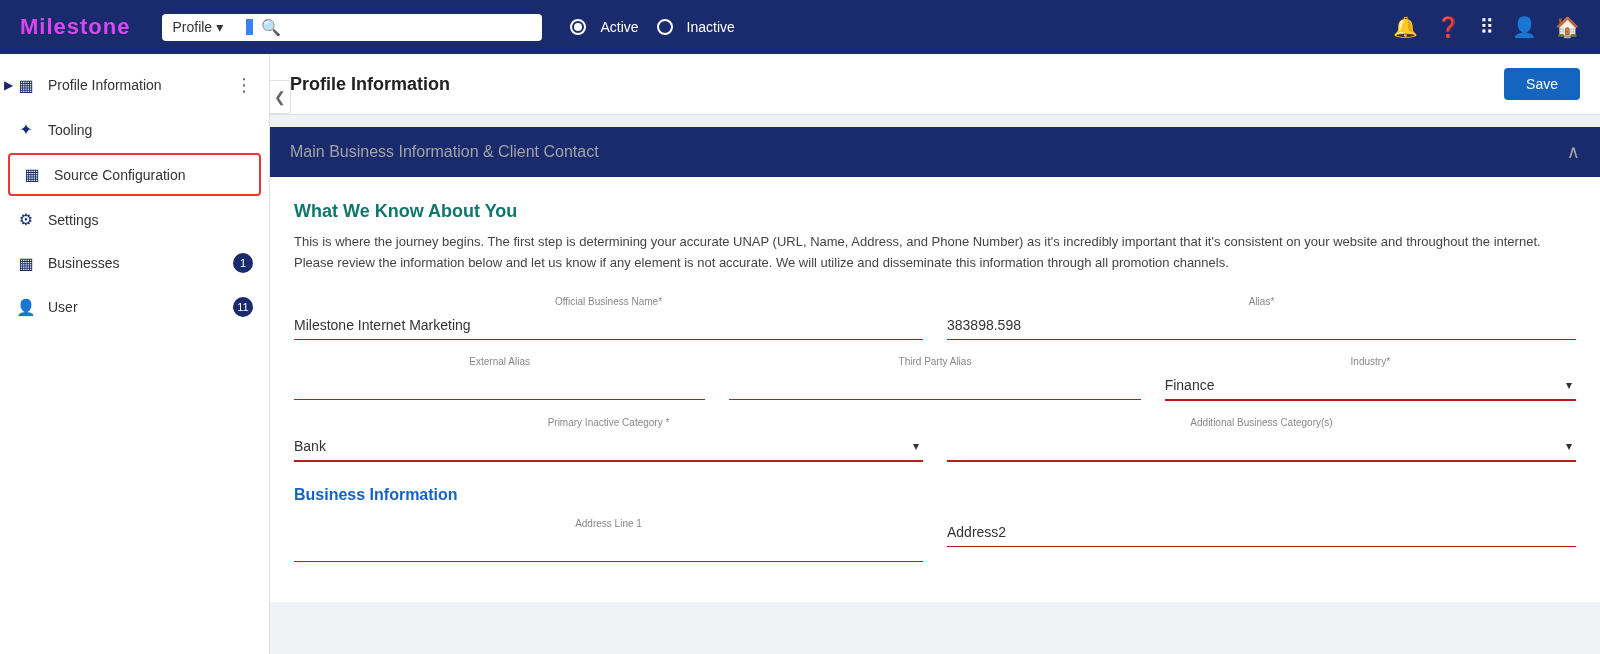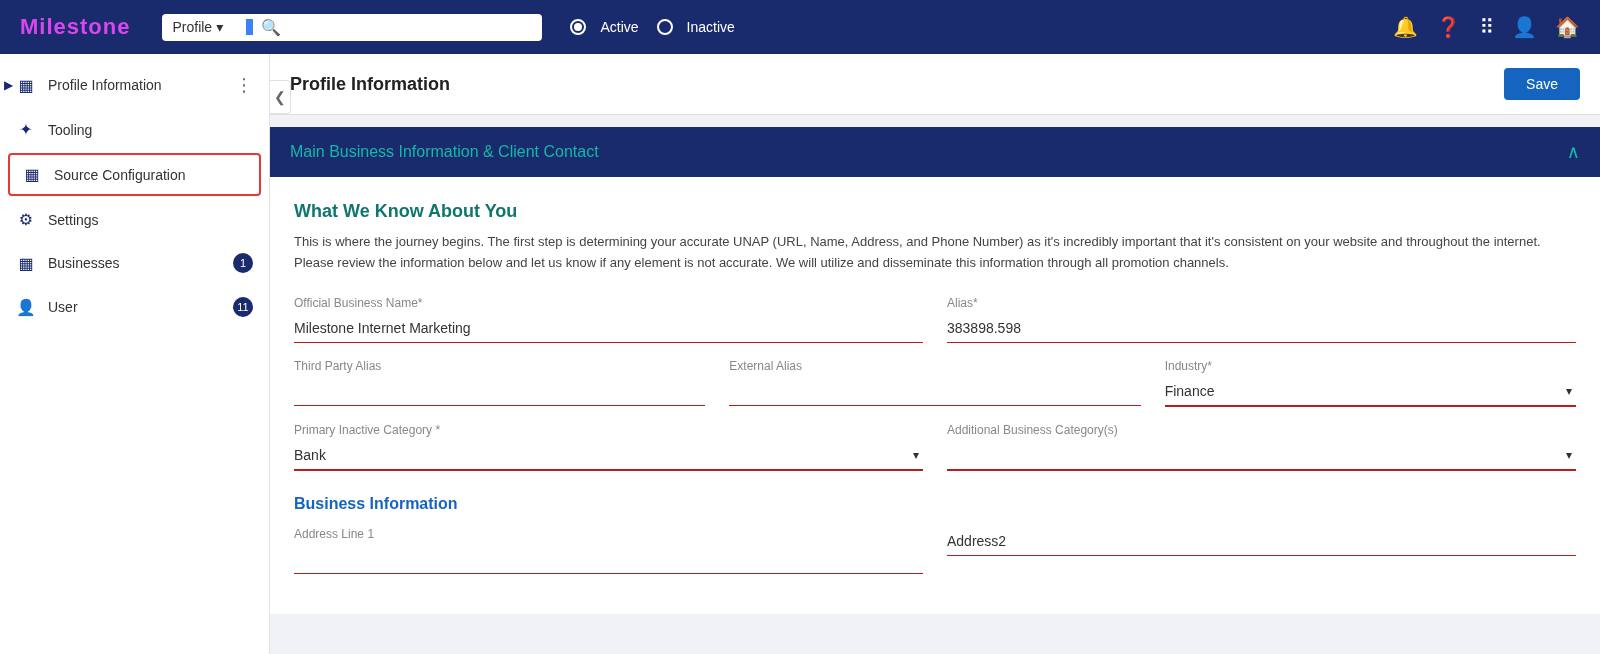--- a/index.html
+++ b/index.html
@@ -195,21 +195,21 @@
       border: none;
       padding: 8px 22px;
       border-radius: 4px;
       font-size: 14px;
       cursor: pointer;
     }
 
     
     .section-header {
       background: #1a2b6d;
-      color: #14b8a6;
+      color: #a3a3a3;
       padding: 14px 20px;
       display: flex;
       align-items: center;
       justify-content: space-between;
       font-size: 16px;
       font-weight: 500;
       margin: 12px 0 0 0;
       cursor: pointer;
     }
     .chevron-up {
@@ -240,23 +240,24 @@
       gap: 24px;
       margin-bottom: 16px;
     }
     .form-group {
       flex: 1;
       display: flex;
       flex-direction: column;
     }
     .form-group.wide { flex: 2; }
     .form-label {
-      font-size: 12px;
+      font-size: 10px;
       color: #888;
       margin-bottom: 4px;
+      text-align: center;
     }
     .form-input {
       border: none;
       border-bottom: 1px solid #b91c1c;
       padding: 6px 0;
       font-size: 14px;
       color: #333;
       outline: none;
       background: transparent;
       width: 100%;
@@ -398,27 +399,27 @@
         <label class="form-label">
           <span>Alias*</span>
         </label>
         <input class="form-input" type="text" value="383898.598" style="">
       </div>
     </div>
 
     <div class="form-row">
       <div class="form-group">
         <label class="form-label">
+          <span>External Alias</span>
+        </label>
+        <input class="form-input" type="text" style="">
+      </div>
+      <div class="form-group">
+        <label class="form-label">
           <span>Third Party Alias</span>
-        </label>
-        <input class="form-input" type="text" style="">
-      </div>
-      <div class="form-group">
-        <label class="form-label">
-          <span>External Alias</span>
         </label>
         <input class="form-input" type="text" style="">
       </div>
       <div class="form-group">
         <label class="form-label">
           <span>Industry*</span>
         </label>
         <div class="form-select-wrapper">
           <select class="form-select">
             <option>Finance</option>

